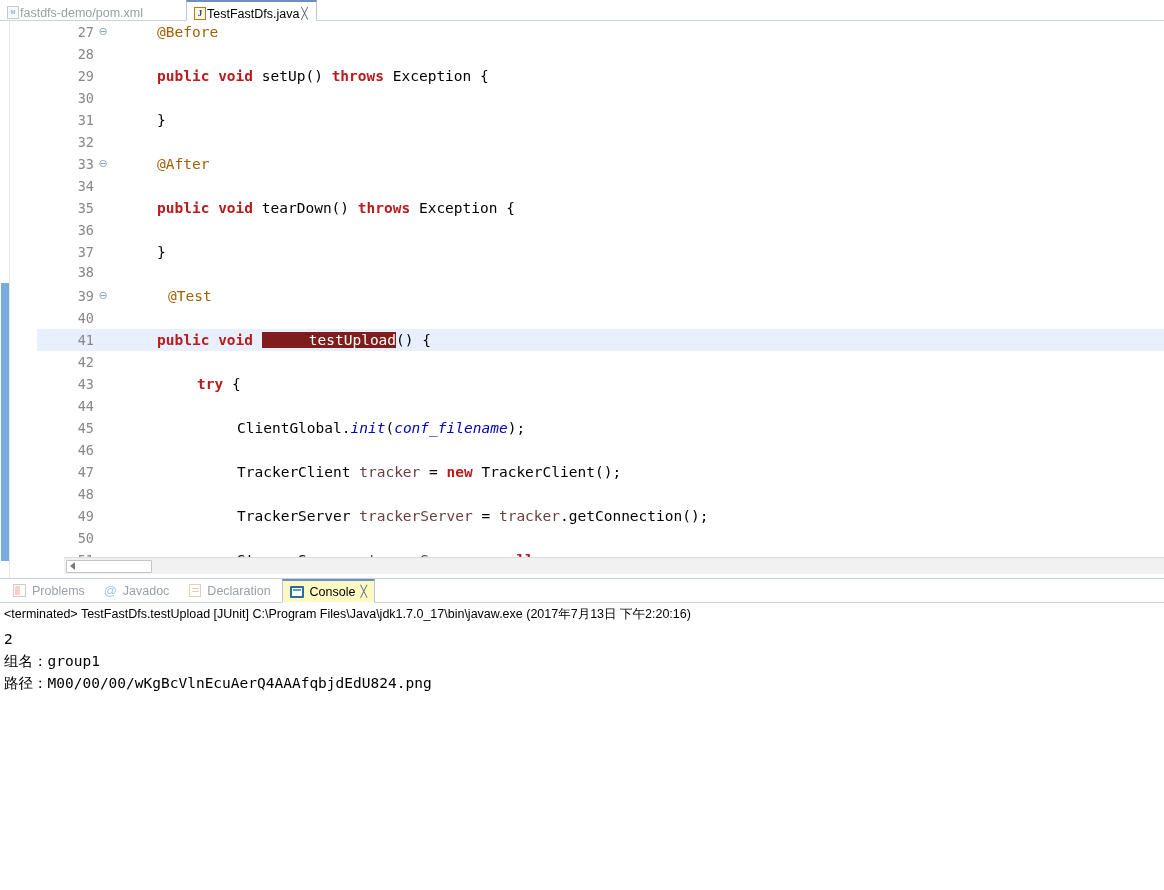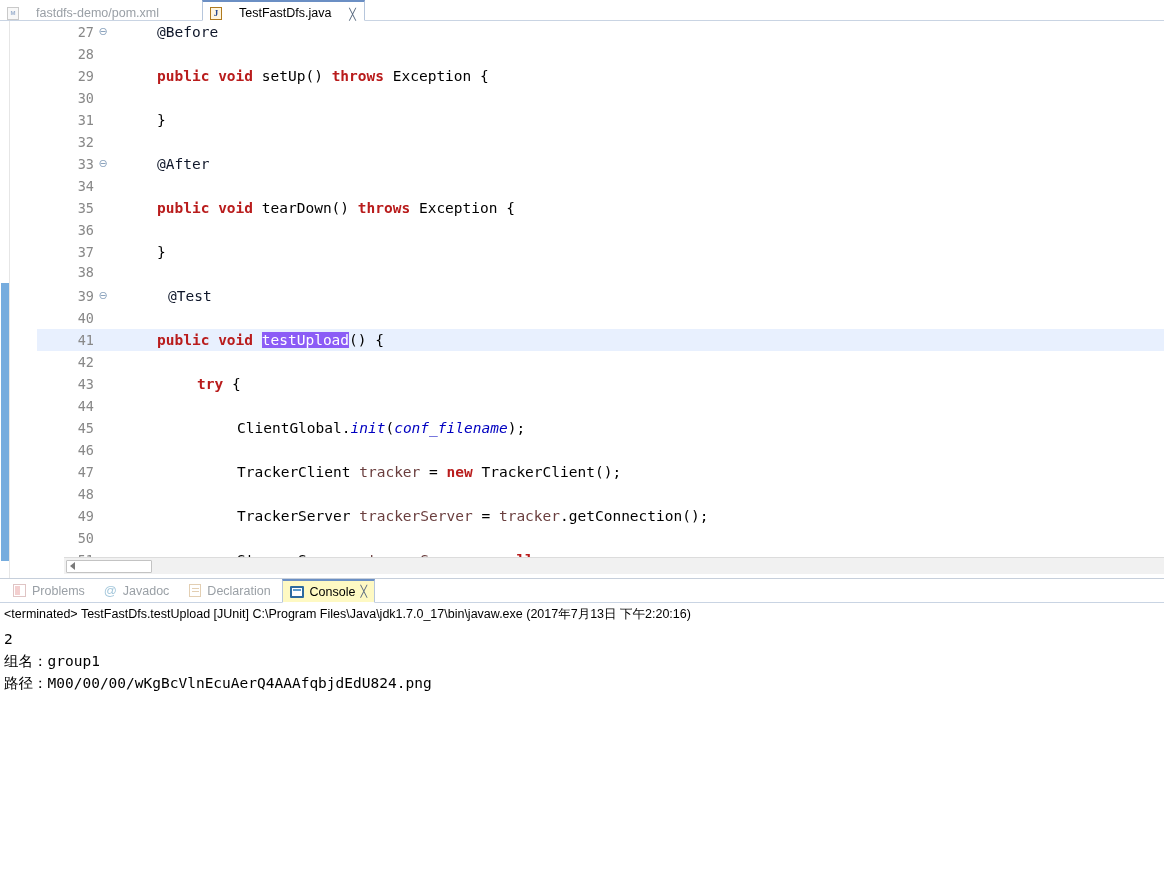--- a/index.html
+++ b/index.html
@@ -20,24 +20,24 @@
   .editor-tabbar {
     position: absolute; left: 0; top: 0;
     width: 1164px; height: 21px;
     background: #ffffff;
     border-bottom: 1px solid #c9d4e3;
     display: flex;
     align-items: flex-end;
   }
   .etab {
     height: 20px;
-    display: flex; align-items: flex-end;
+    display: flex; align-items: center;
     padding: 5px 8px 0 6px;
     font-size: 12.5px;
-    gap: 16px;
+    gap: 0;
     white-space: nowrap;
     position: relative;
   }
   .etab.inactive { color: #9aa0a6; }
   .etab.inactive .tab-icon-box { opacity: .55; }
   .etab.active {
     color: #000;
     background: #ffffff;
     border: 1px solid #b6c6dc;
     border-bottom: 1px solid #ffffff;
@@ -124,27 +124,28 @@
   }
   .code-text {
     position: absolute; left: 80px; top: 0;
     height: 22px; line-height: 22px;
     white-space: pre;
     font-family: "DejaVu Sans Mono", monospace;
     font-size: 14.5px;
     color: #000000;
   }
   .kw { color: #b91c1c; font-weight: bold; }
-  .ann { color: #0f172a; }
+  .ann { color: #a16207; }
   .fld { color: #0000c0; font-style: italic; }
   .loc { color: #6a3e3e; }
   .stat { color: #0000c0; font-style: italic; }
   .sel {
-    background: #8b5cf6;
+    background: #7f1d1d;
     color: #ffffff;
+    padding-left: 47px;
   }
 
   
   .ed-hscroll {
     position: absolute; left: 64px; top: 536px;
     width: 1100px; height: 17px;
     background: #f1f1f1;
     border-top: 1px solid #dcdcdc;
   }
   .ed-hscroll .thumb {

